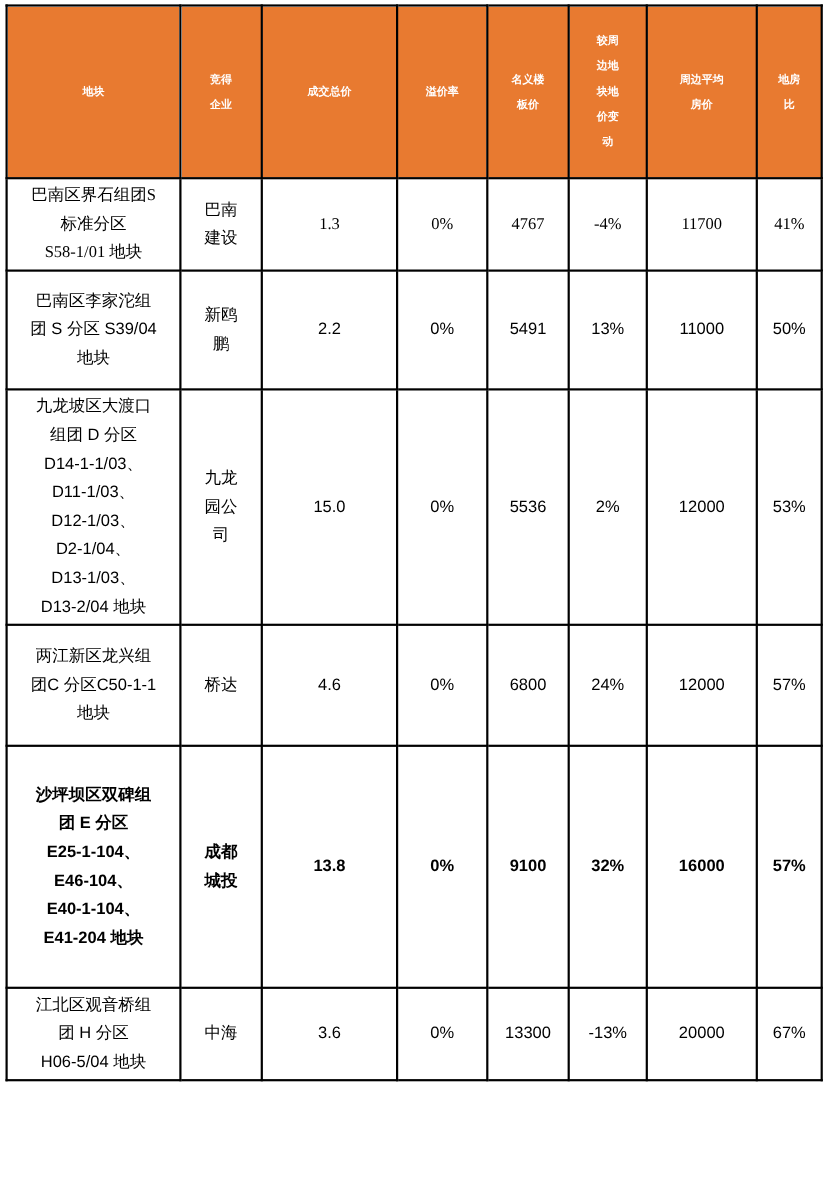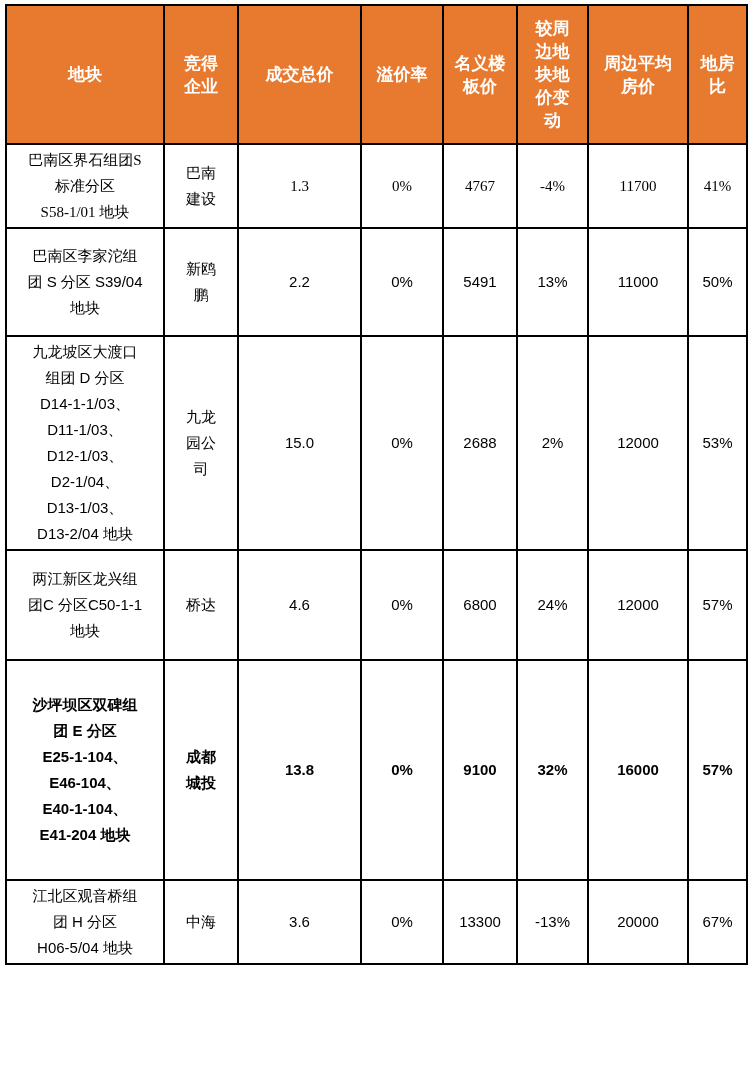--- a/index.html
+++ b/index.html
@@ -36,23 +36,23 @@
     border: 2px solid var(--border-color);
     text-align: center;
     vertical-align: middle;
     white-space: pre-line;
     overflow: hidden;
   }
   table.data-table th {
     background: var(--header-bg);
     color: var(--header-text);
     font-weight: bold;
-    font-size: 17px;
+    font-size: 10px;
     line-height: 23px;
-    padding: 2px 2px;
+    padding: 20px 2px;
   }
   table.data-table td {
     color: var(--cell-text);
     font-size: 15px;
     line-height: 26px;
     padding: 2px 3px;
     background: var(--page-bg);
   }
   thead tr { height: 139px; }
   tbody tr:nth-child(1) { height: 79px; font-family: Liberation Serif, serif; }
@@ -141,21 +141,21 @@
 D11-1/03、
 D12-1/03、
 D2-1/04、
 D13-1/03、
 D13-2/04 地块</td>
           <td>九龙
 园公
 司</td>
           <td>15.0</td>
           <td>0%</td>
-          <td>2688</td>
+          <td>5536</td>
           <td>2%</td>
           <td>12000</td>
           <td>53%</td>
         </tr>
         <tr>
           <td>两江新区龙兴组
 团C 分区C50-1-1
 地块</td>
           <td>桥达</td>
           <td>4.6</td>

